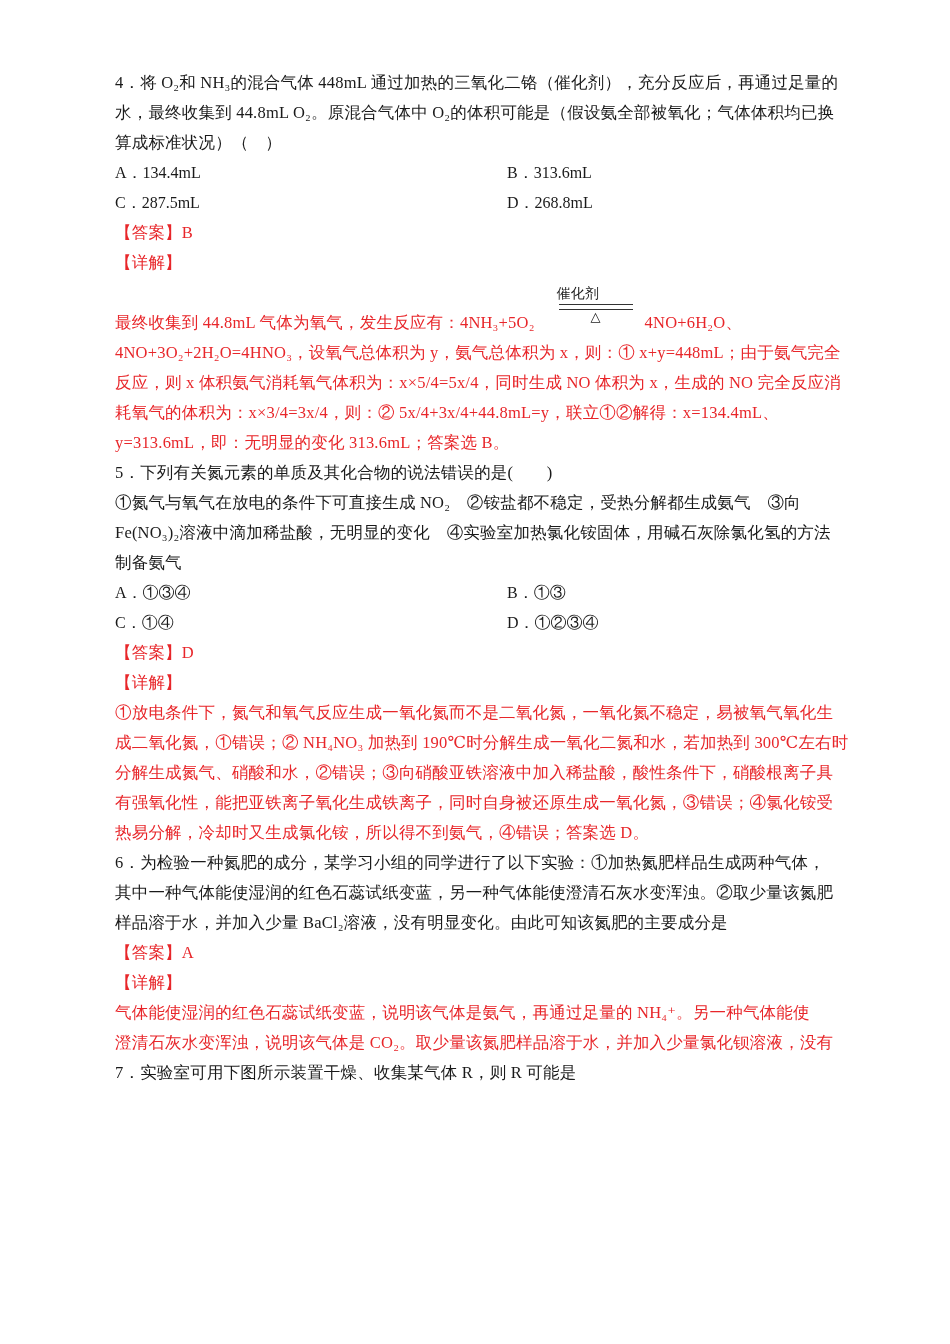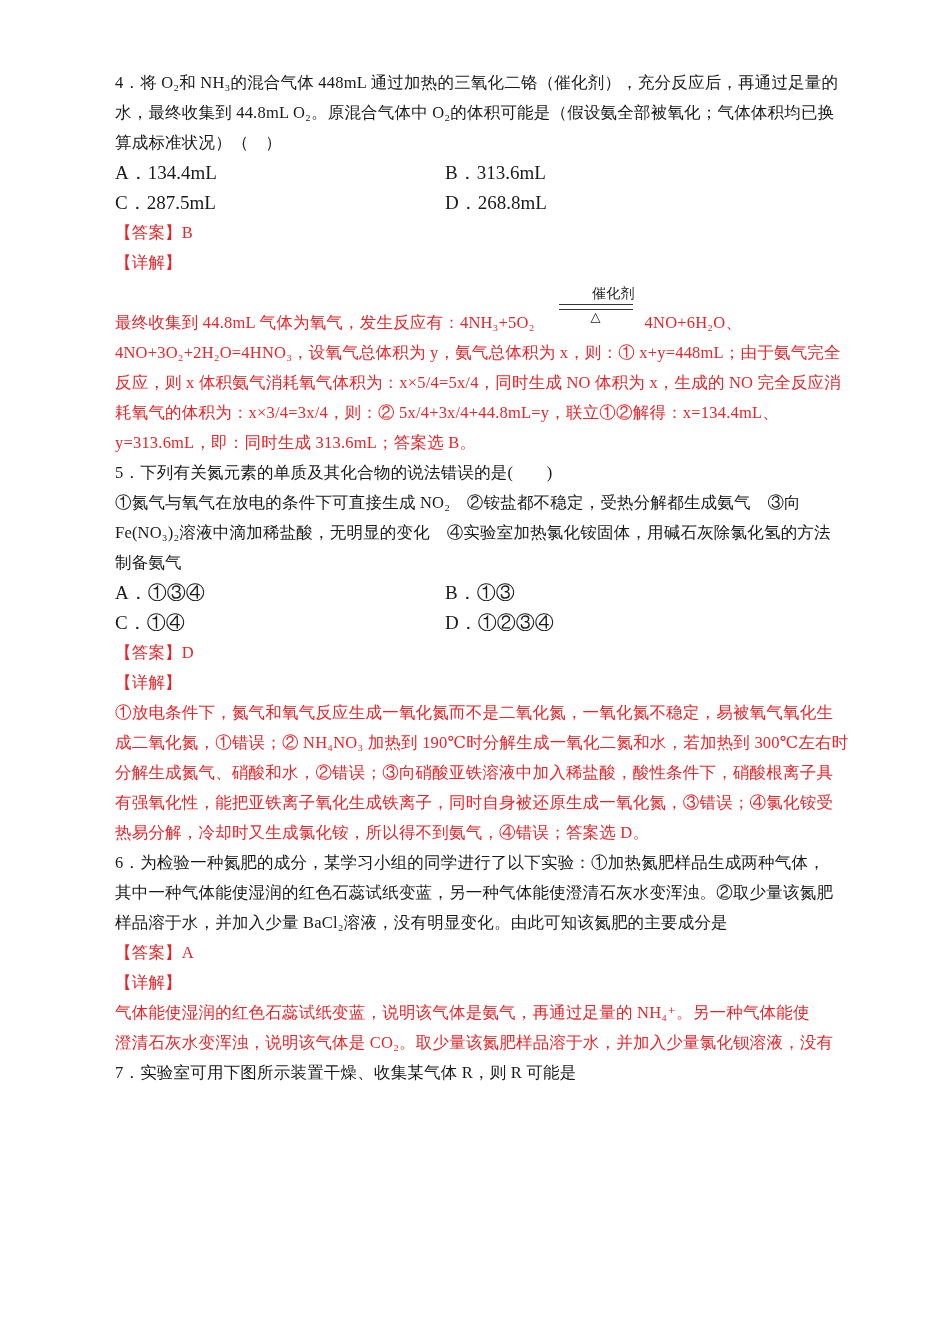--- a/index.html
+++ b/index.html
@@ -7,25 +7,25 @@
       width: 950px; height: 1344px; position: relative; overflow: hidden;
       font-family: "Liberation Serif", "DejaVu Serif", serif;
       color: #1a1a1a;
     }
     .page { position: absolute; left: 115px; top: 68px; width: 722px; }
     .line {
       font-size: 16.5px; line-height: 30px; height: 30px; white-space: nowrap;
       letter-spacing: 0.2px;
     }
     .red { color: #e8262a; }
-    .opts { display: flex; height: 30px; line-height: 30px; font-size: 19px; }
+    .opts { display: flex; height: 30px; line-height: 30px; font-size: 16px; justify-content: space-between; }
     .opt { width: 330px; white-space: nowrap; }
     .cat-wrap { position: relative; display: inline-block; width: 110px; height: 30px; vertical-align: top; }
     .cat-top {
-      position: absolute; left: 22px; top: -22px; width: 78px; text-align: right;
+      position: absolute; left: 22px; top: -22px; width: 78px; text-align: left;
       color: #1a1a1a; font-size: 14px; line-height: 16px;
     }
     .cat-bar {
       position: absolute; left: 24px; top: -4px; width: 74px; height: 4px;
       border-top: 1.5px solid #333; border-bottom: 1.5px solid #333;
     }
     .cat-bottom {
       position: absolute; left: 22px; top: 2px; width: 78px; text-align: center;
       color: #1a1a1a; font-size: 13px; line-height: 14px;
     }
@@ -50,21 +50,21 @@
     </div>
     <div class="line red"><span>【答案】</span><span>B</span></div>
     <div class="line red">【详解】</div>
     <div class="spacer-line"></div>
     <div class="line red" style="margin-top:-30px; margin-top:0;">
       <span>最终收集到 44.8mL 气体为氧气，发生反应有：4NH₃+5O₂</span><span class="cat-wrap"><span class="cat-top">催化剂</span><span class="cat-bar"></span><span class="cat-bottom">△</span></span><span>4NO+6H₂O、</span>
     </div>
     <div class="line red">4NO+3O₂+2H₂O=4HNO₃，设氧气总体积为 y，氨气总体积为 x，则：① x+y=448mL；由于氨气完全</div>
     <div class="line red">反应，则 x 体积氨气消耗氧气体积为：x×5/4=5x/4，同时生成 NO 体积为 x，生成的 NO 完全反应消</div>
     <div class="line red">耗氧气的体积为：x×3/4=3x/4，则：② 5x/4+3x/4+44.8mL=y，联立①②解得：x=134.4mL、</div>
-    <div class="line red">y=313.6mL，即：同时生成 313.6mL；答案选 B。</div>
+    <div class="line red">y=313.6mL，即：无明显的变化 313.6mL；答案选 B。</div>
   </div>
 
   <div>
     <div class="line">5．下列有关氮元素的单质及其化合物的说法错误的是(　　)</div>
     <div class="line">①氮气与氧气在放电的条件下可直接生成 NO₂　②铵盐都不稳定，受热分解都生成氨气　③向</div>
     <div class="line">Fe(NO₃)₂溶液中滴加稀盐酸，无明显的变化　④实验室加热氯化铵固体，用碱石灰除氯化氢的方法</div>
     <div class="line">制备氨气</div>
     <div class="opts">
       <div class="opt"><span>A．</span><span>①③④</span></div>
       <div class="opt"><span>B．</span><span>①③</span></div>

